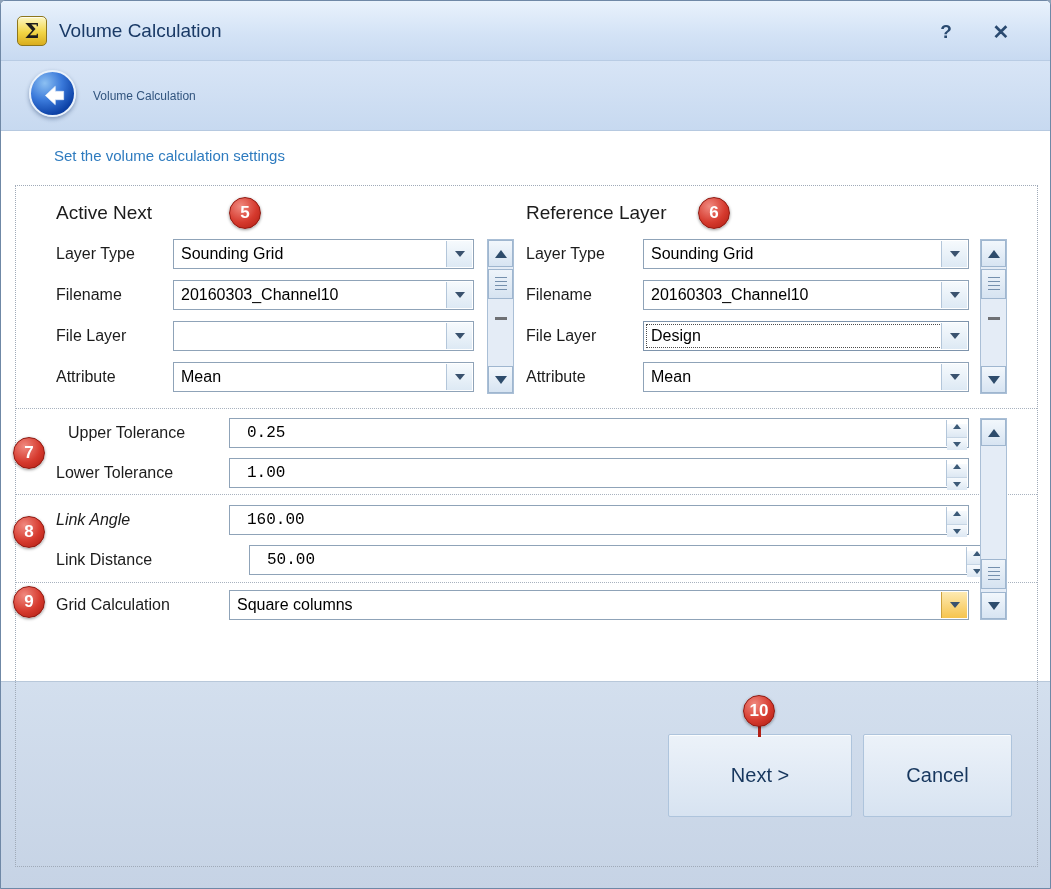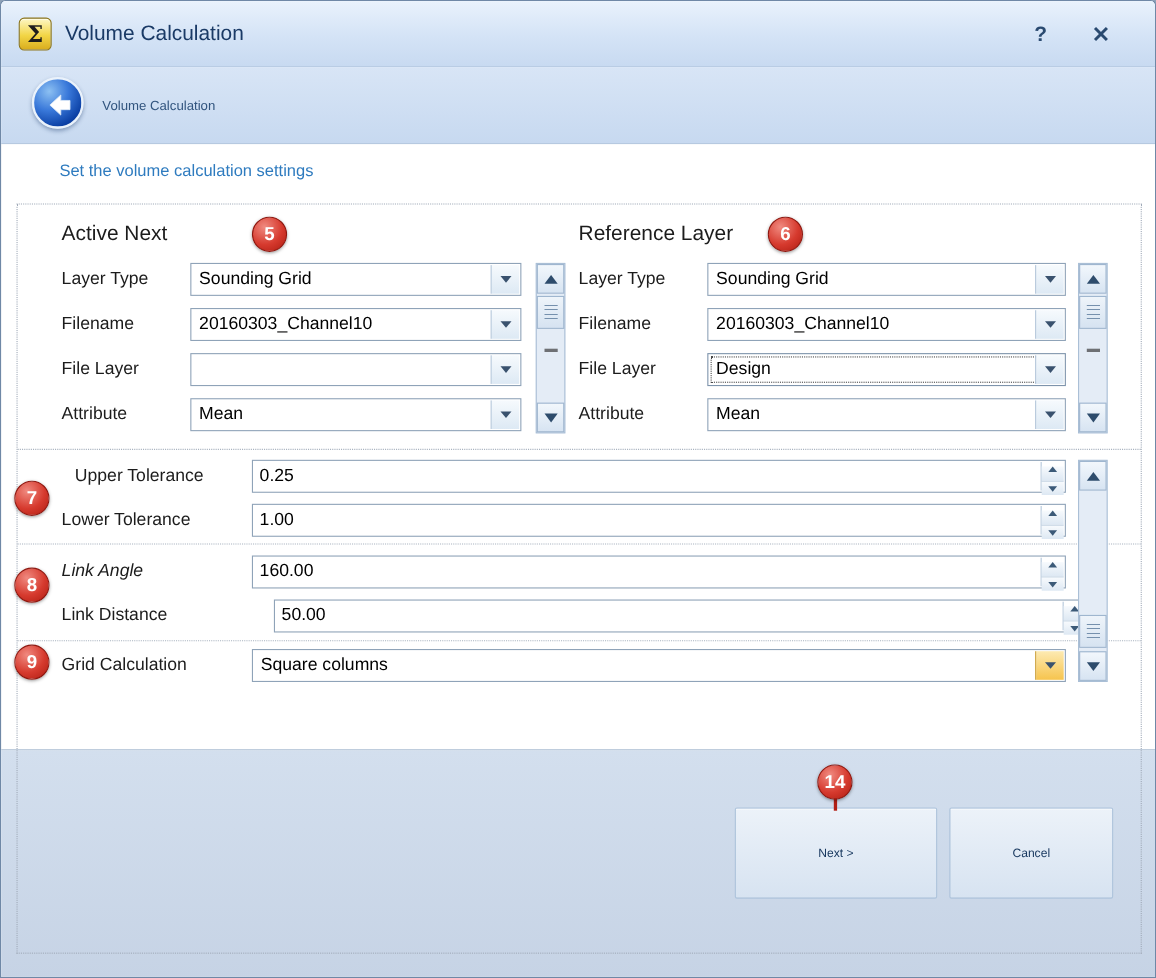--- a/index.html
+++ b/index.html
@@ -88,23 +88,23 @@
     display:block; width:0; height:0; margin:10px auto 0;
     border-left:5px solid transparent; border-right:5px solid transparent;
     border-top:6px solid #3a526e;
   }
   .combo.focused { border-color:#7e94ac; outline:1px dotted #4a4a4a; outline-offset:-4px; }
   
   .spinfield {
     position:absolute; height:30px; background:#fff; border:1px solid #8fa3b8;
   }
   .spinfield input {
-    position:absolute; left:6px; top:1px; width:calc(100% - 32px); height:26px;
+    position:absolute; left:17px; top:1px; width:calc(100% - 32px); height:26px;
     border:0; outline:none; background:transparent; font-size:16px; color:#000;
-    font-family:Liberation Sans, sans-serif;
+    font-family:Liberation Mono, monospace;
   }
   .spinners {
     position:absolute; right:1px; top:1px; width:21px; height:26px;
     border-left:1px solid #b3c6da;
   }
   .spin-half {
     width:100%; height:13px; background:linear-gradient(180deg,#f7fafd,#dde8f3);
   }
   .spin-half + .spin-half { border-top:1px solid #c6d5e4; }
   .tri-up-sm, .tri-dn-sm { display:block; width:0; height:0; margin:4px auto 0;
@@ -137,21 +137,21 @@
   
   .footer {
     position:absolute; left:0; top:680px; width:100%; height:209px;
     background:linear-gradient(180deg,#d3dfee 0%,#c6d3e5 100%);
     border-top:1px solid #b8c8da;
   }
   .btn {
     position:absolute; height:83px;
     background:linear-gradient(180deg,#ecf2f9 0%,#d7e3f1 100%);
     border:1px solid #aec4dc; border-radius:2px;
-    font-size:11px; color:#17375e; text-align:center;
+    font-size:20px; color:#17375e; text-align:center;
     display:flex; align-items:center; justify-content:center;
     box-shadow:inset 0 1px 0 rgba(255,255,255,.8);
     cursor:default;
   }
   
   .badge {
     position:absolute; width:32px; height:32px; border-radius:50%;
     background:radial-gradient(circle at 35% 28%, #f08a80 0%, #d63a2e 55%, #b21f14 95%);
     border:1px solid #8e1810;
     color:#fff; font-weight:bold; font-size:17px;
@@ -357,18 +357,18 @@
         <span class="grip"></span>
       </div>
     <div class="sbtn" style="top:173px;">
         <span class="tri-dn-md"></span>
       </div>
   </div>
 
   <div class="footer"></div>
 
   <div class="badge-tail" style="left:757px; top:722px; height:14px;"></div>
-  <div class="badge" style="left:742px; top:694px;">14</div>
+  <div class="badge" style="left:742px; top:694px;">10</div>
 
   <div class="btn" style="left:667px; top:733px; width:184px;">Next &gt;</div>
   <div class="btn" style="left:862px; top:733px; width:149px;">Cancel</div>
 
 </div>
 
 </body></html>

